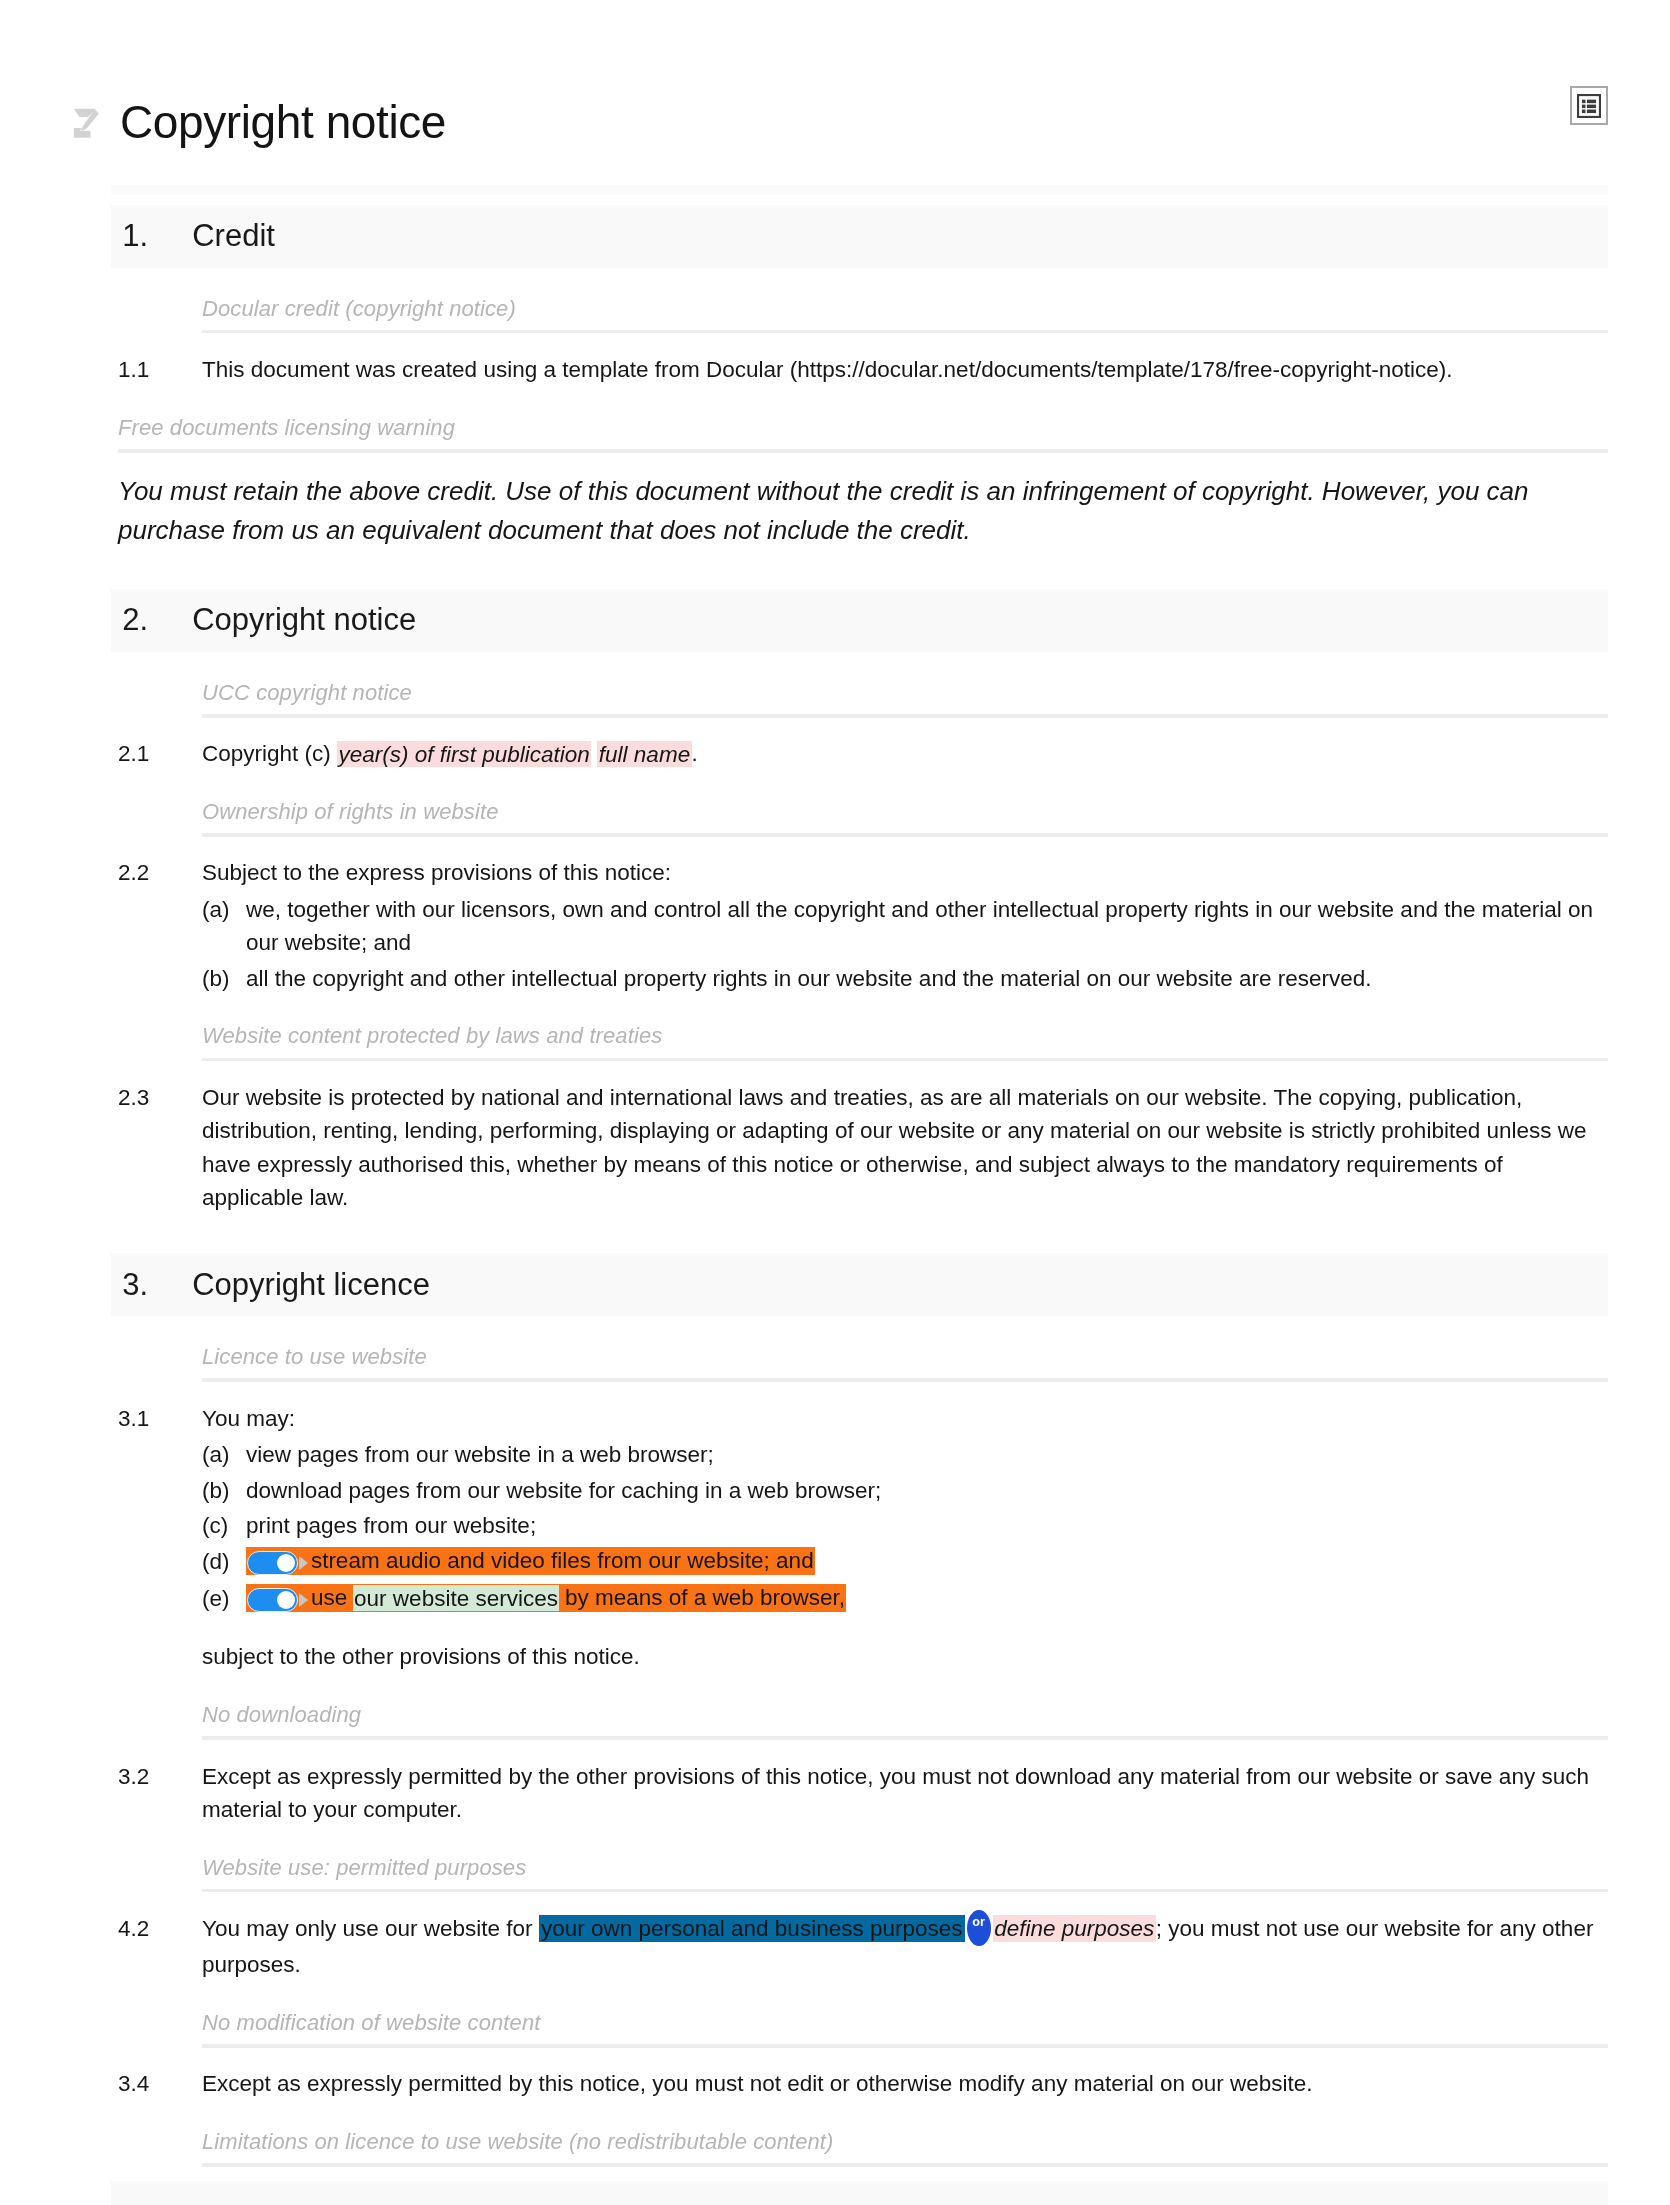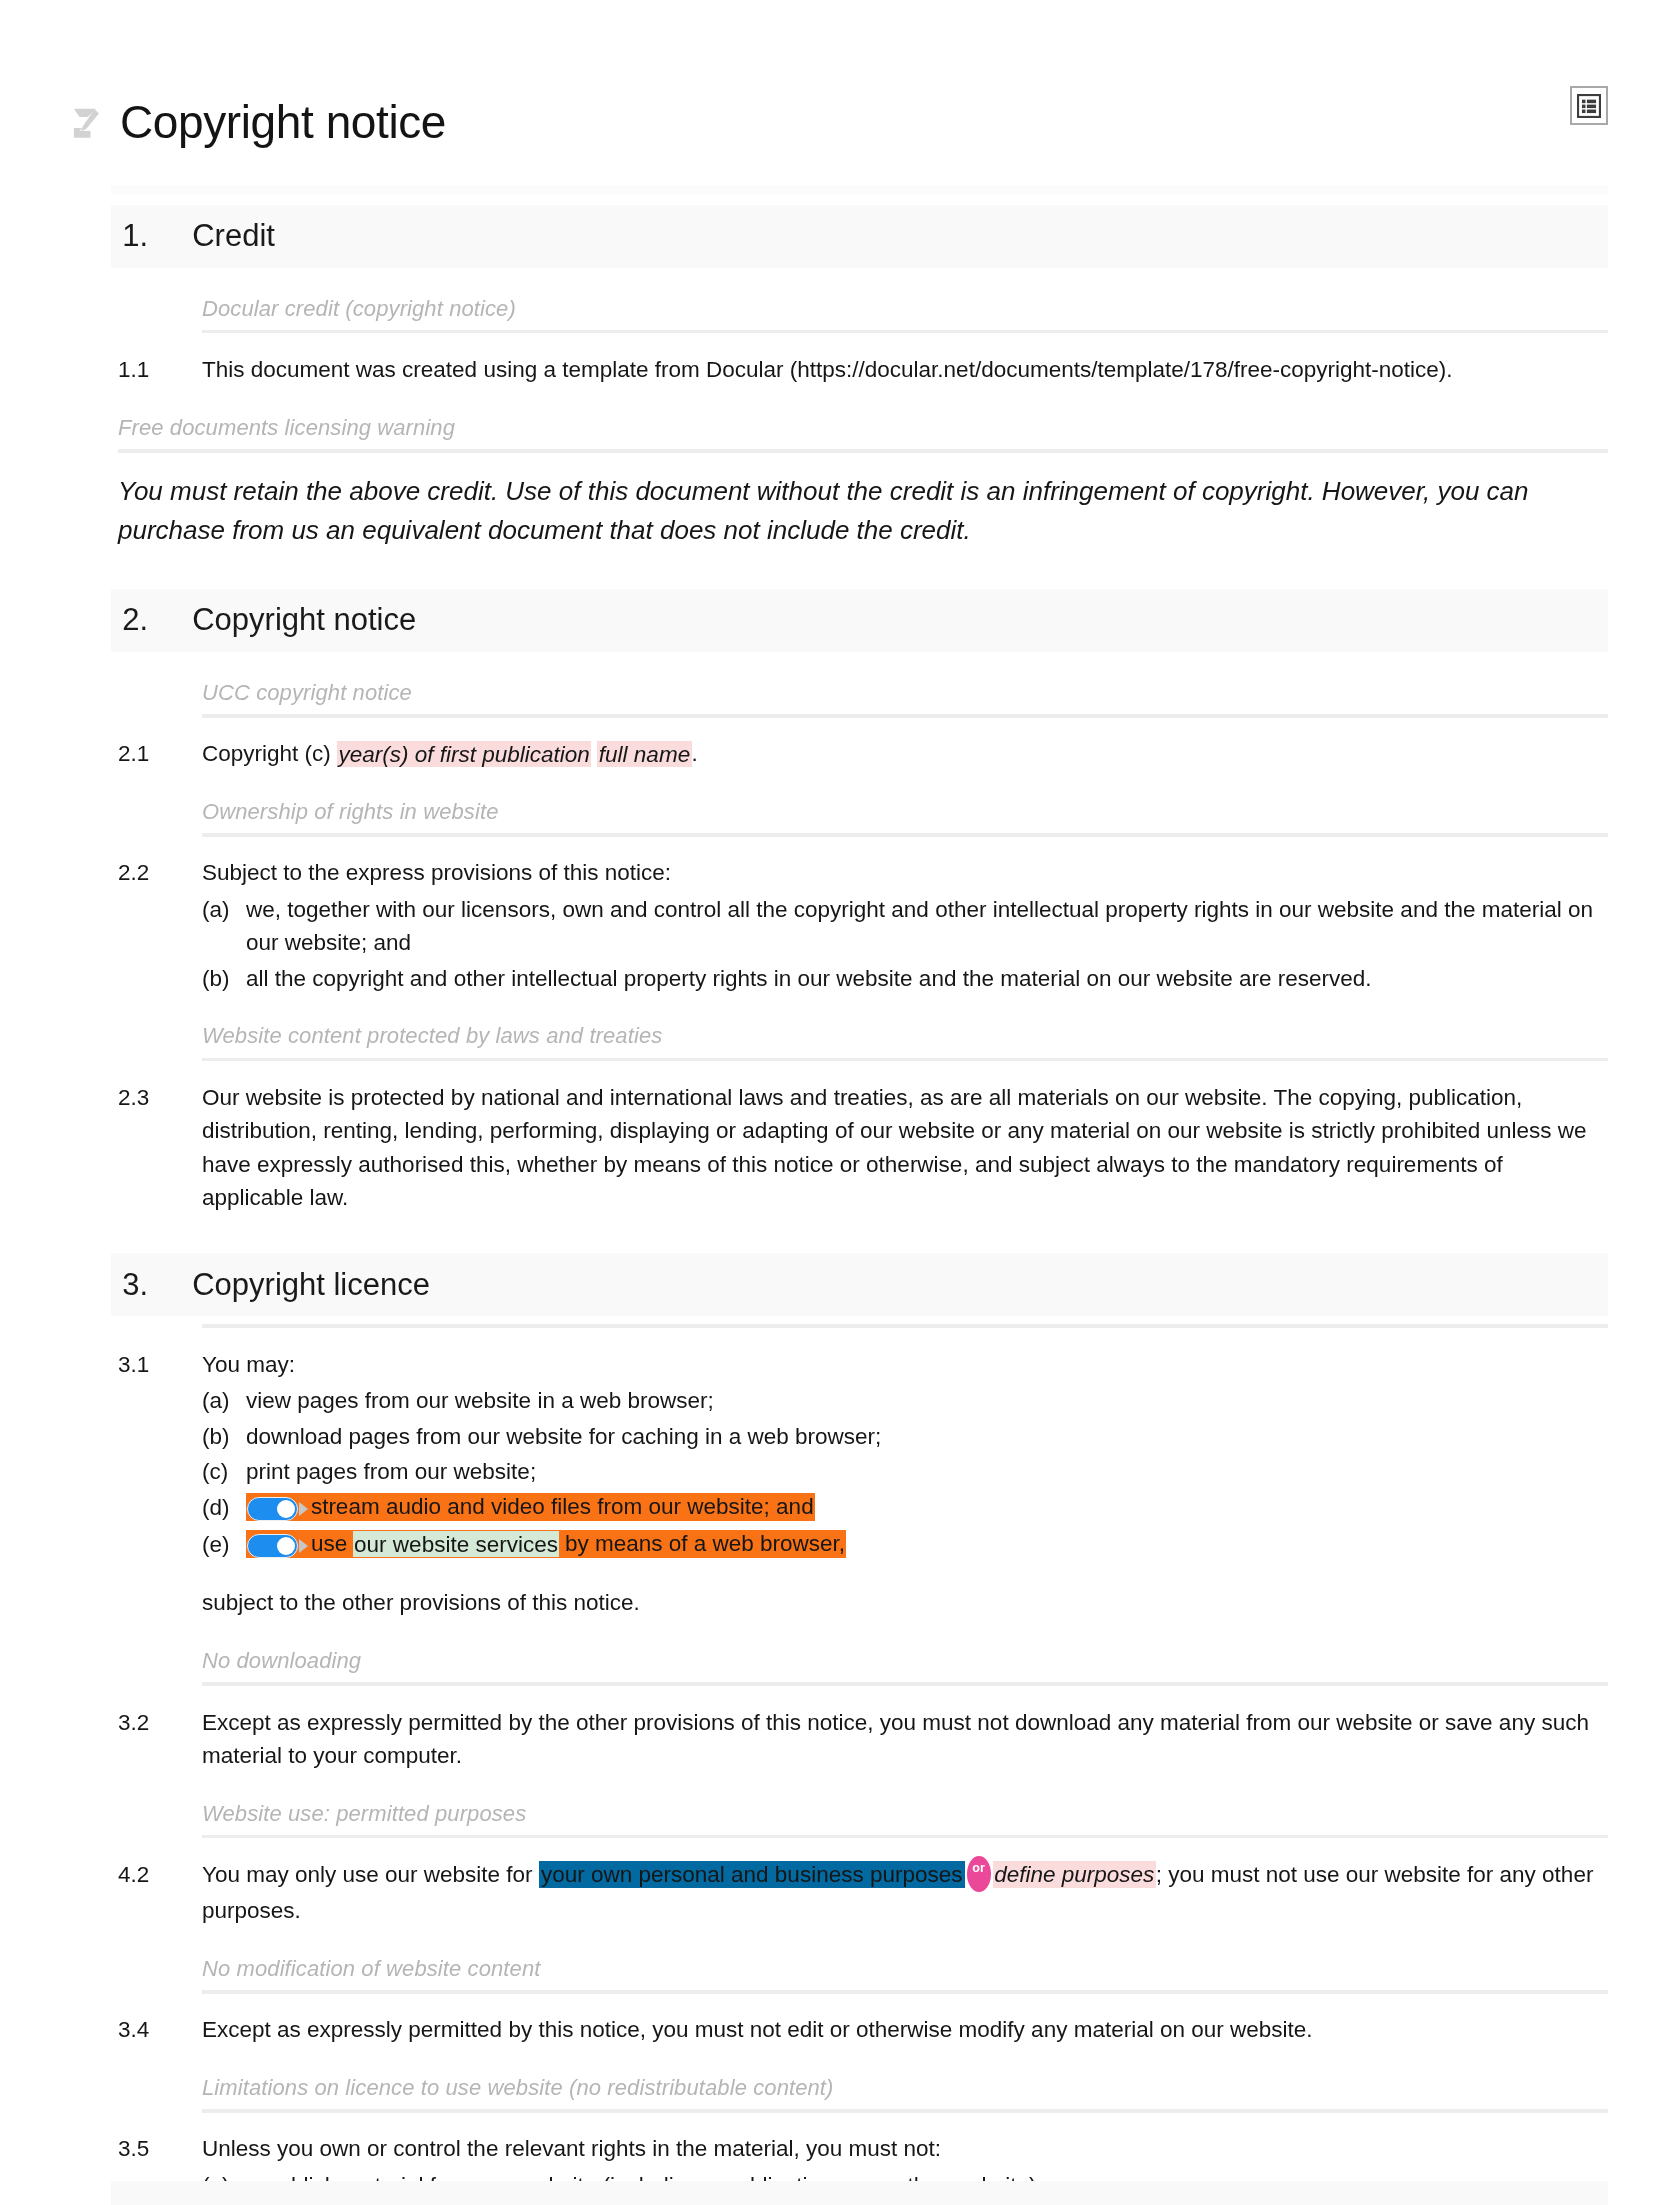--- a/index.html
+++ b/index.html
@@ -177,21 +177,21 @@
   .hl-green {
     background: #d4ead6;
     padding: 0.7px 0.7px;
   }
   .or-badge {
     display: inline-block;
     width: 24px;
     height: 36px;
     line-height: 24px;
     border-radius: 50%;
-    background: #ec4899;
+    background: #1d4ed8;
     color: #ffffff;
     font-size: 12.6px;
     font-weight: bold;
     text-align: center;
     vertical-align: middle;
     position: relative;
     top: -2.1px;
     margin: 0 2.1px;
   }
 
@@ -336,20 +336,21 @@
     <div class="clause">
       <span class="clause-num">2.3</span>
       <span class="clause-body">Our website is protected by national and international laws and treaties, as are all materials on our website. The copying, publication, distribution, renting, lending, performing, displaying or adapting of our website or any material on our website is strictly prohibited unless we have expressly authorised this, whether by means of this notice or otherwise, and subject always to the mandatory requirements of applicable law.</span>
     </div>
 
     <div class="sec-header" style="margin-top:38px;">
       <span class="sec-num">3.</span>
       <span class="sec-title">Copyright licence</span>
     </div>
 
+    <div class="guide">Licence to use website</div>
     <div class="rule indent"></div>
 
     <div class="clause">
       <span class="clause-num">3.1</span>
       <span class="clause-body">
         <span>You may:</span>
         <div class="sublist">
 
           <div class="subitem">
             <span class="sub-marker">(a)</span>

